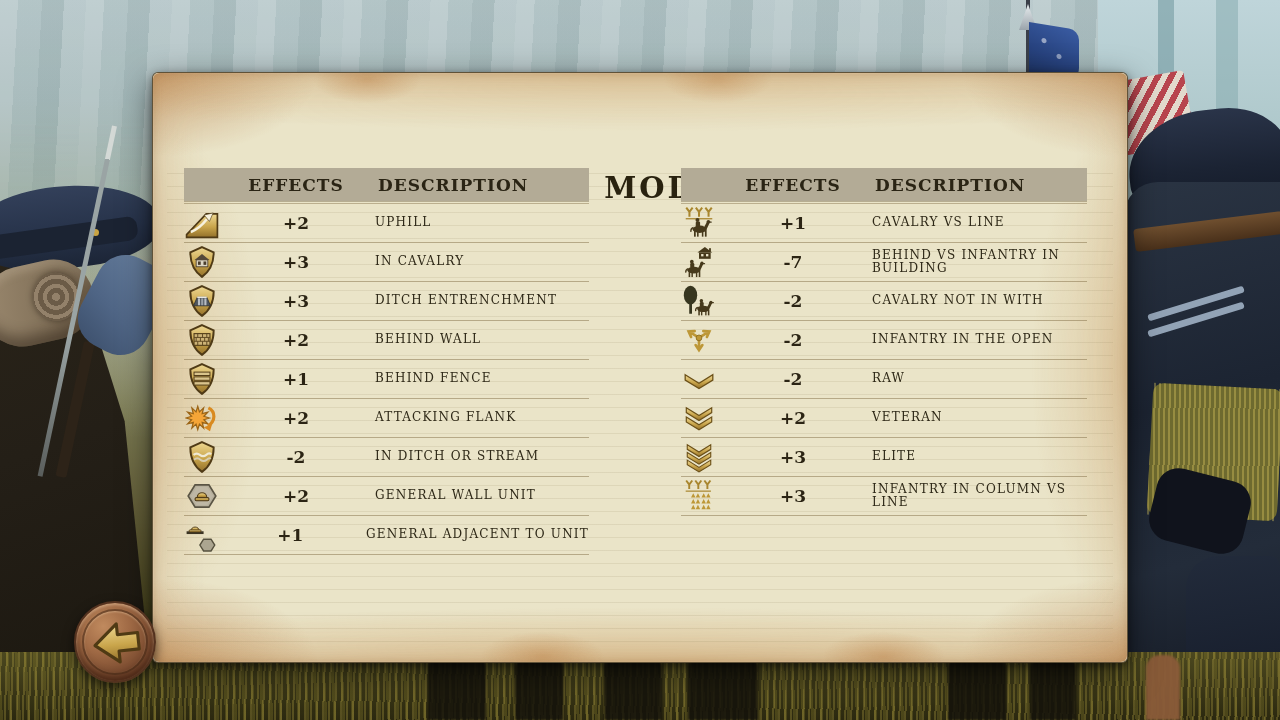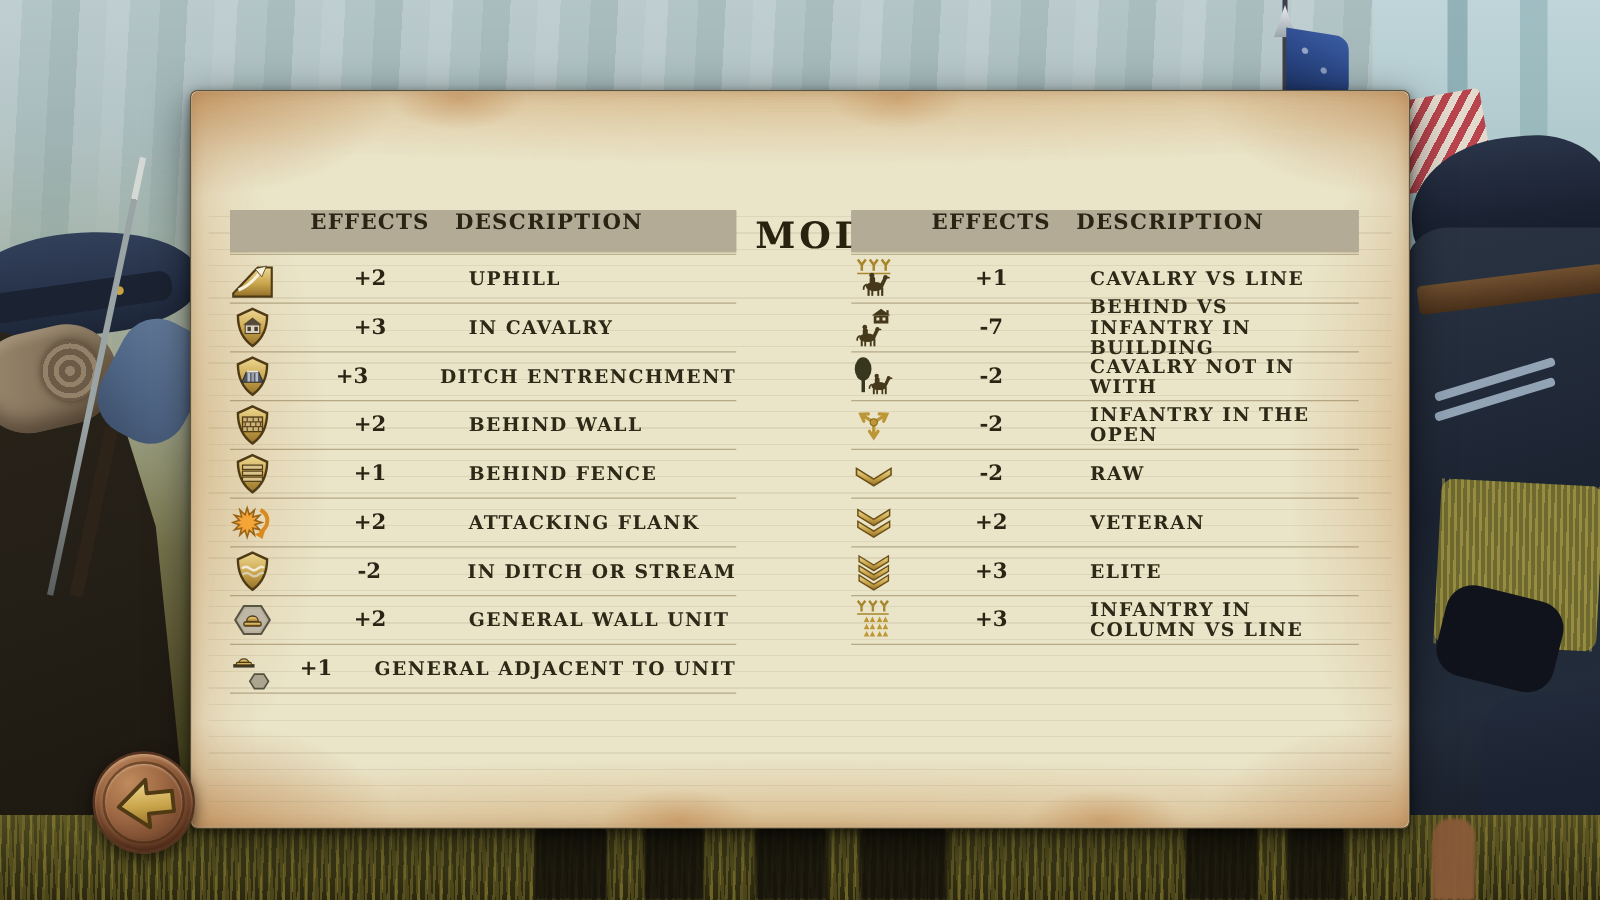--- a/index.html
+++ b/index.html
@@ -98,31 +98,31 @@
   .panel .rules { position:absolute; left:14px; right:14px; top:88px; bottom:16px; pointer-events:none; opacity:.55;
     background:repeating-linear-gradient(to bottom, transparent 0 12px, rgba(125,110,70,.22) 12px 13px); }
 
   .title { position:absolute; left:0; right:0; top:98px; text-align:center;
     font-family:"DejaVu Serif", serif; font-weight:700; font-size:29px; letter-spacing:3px; word-spacing:6px; color:#29220f; }
 
   
   .modtable { position:absolute; top:95px; }
   .modtable.left  { left:31px;  width:405px; }
   .modtable.right { left:528px; width:406px; }
-  .thead { display:flex; height:33px; background:#b3ab96; box-shadow:0 1px 0 rgba(90,75,45,.35); }
+  .thead { display:flex; align-items:center; height:33px; background:#b3ab96; box-shadow:0 1px 0 rgba(90,75,45,.35); }
   .th-spacer { width:46px; }
   .th-effects { width:132px; text-align:center; }
-  .th-desc { margin-left:2px; }
+  .th-desc { margin-left:16px; }
   .th-effects, .th-desc { font-family:"DejaVu Serif", serif; font-weight:700; font-size:17px; letter-spacing:1px; color:#2a2414; }
   .rows { border-top:1px solid rgba(130,110,70,.45); margin-top:2px; }
   .row { display:flex; align-items:center; height:39px; border-bottom:1px solid rgba(130,110,70,.5); }
   .cell-icon { width:46px; display:flex; align-items:center; justify-content:flex-start; padding-left:1px; }
   .cell-icon svg { width:34px; height:34px; display:block; }
   .cell-effect { width:132px; text-align:center; font-family:"DejaVu Serif", serif; font-weight:700; font-size:17px; color:#2b2414; }
-  .cell-desc { margin-left:13px; font-family:"DejaVu Serif", serif; font-weight:700; font-size:15px; letter-spacing:1.2px; color:#2e2817; line-height:1.1; }
+  .cell-desc { margin-left:13px; font-family:"DejaVu Serif", serif; font-weight:400; font-size:12px; letter-spacing:1.2px; color:#2e2817; line-height:1.1; }
   .modtable.left .cell-desc { white-space:nowrap; }
   .modtable.right .cell-desc { width:214px; }
 
   
   .back-btn { position:absolute; left:74px; top:601px; width:82px; height:82px; border-radius:50%; cursor:pointer;
     background:radial-gradient(circle at 35% 30%, #c08a5e 0%, #a06a45 35%, #7b4c30 65%, #572f1c 100%);
     border:2px solid #53321f;
     box-shadow:0 5px 12px rgba(0,0,0,.6), inset 0 2px 3px rgba(255,220,180,.5), inset 0 -4px 8px rgba(40,15,5,.6); }
   .back-btn::before { content:""; position:absolute; inset:6px; border-radius:50%;
     border:2px solid rgba(66,38,20,.55); box-shadow:inset 0 1px 2px rgba(255,230,190,.4); }

